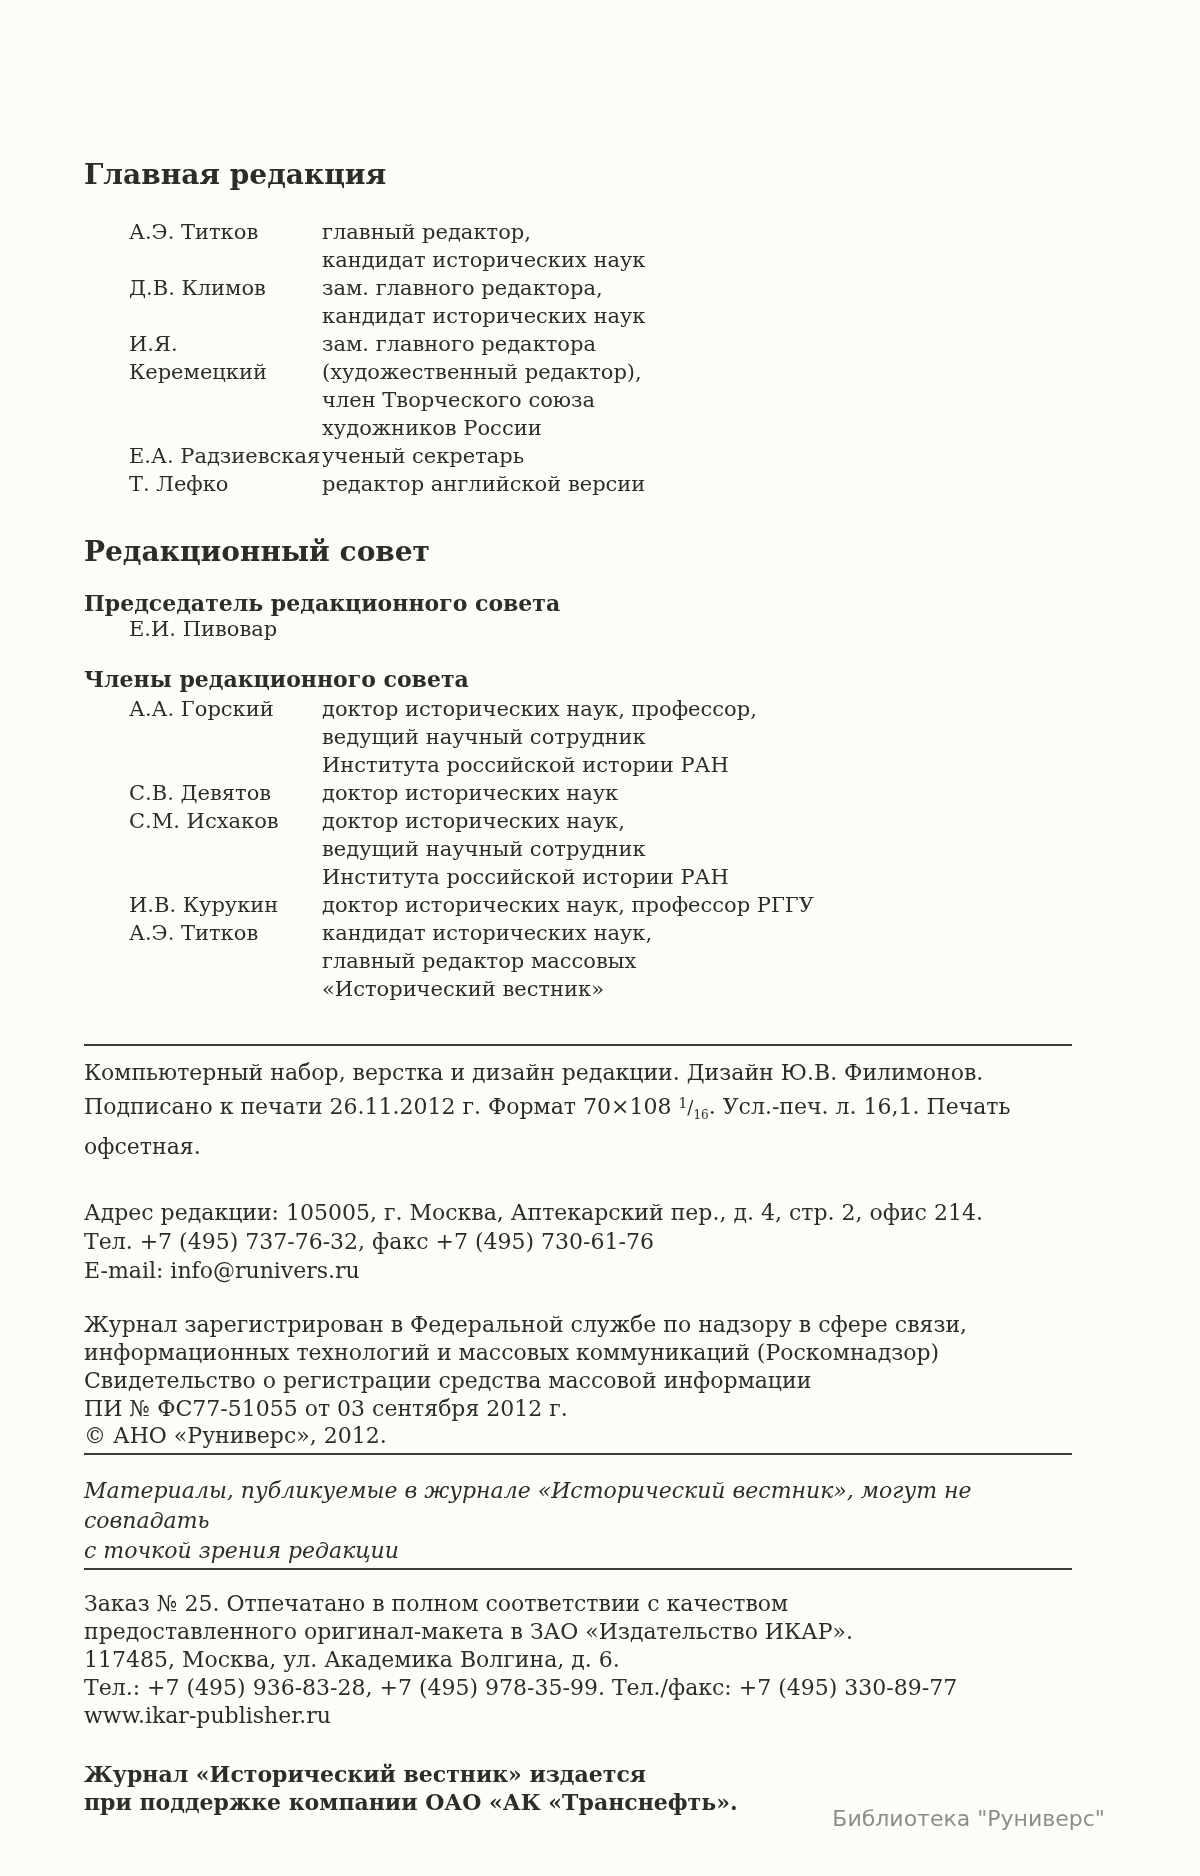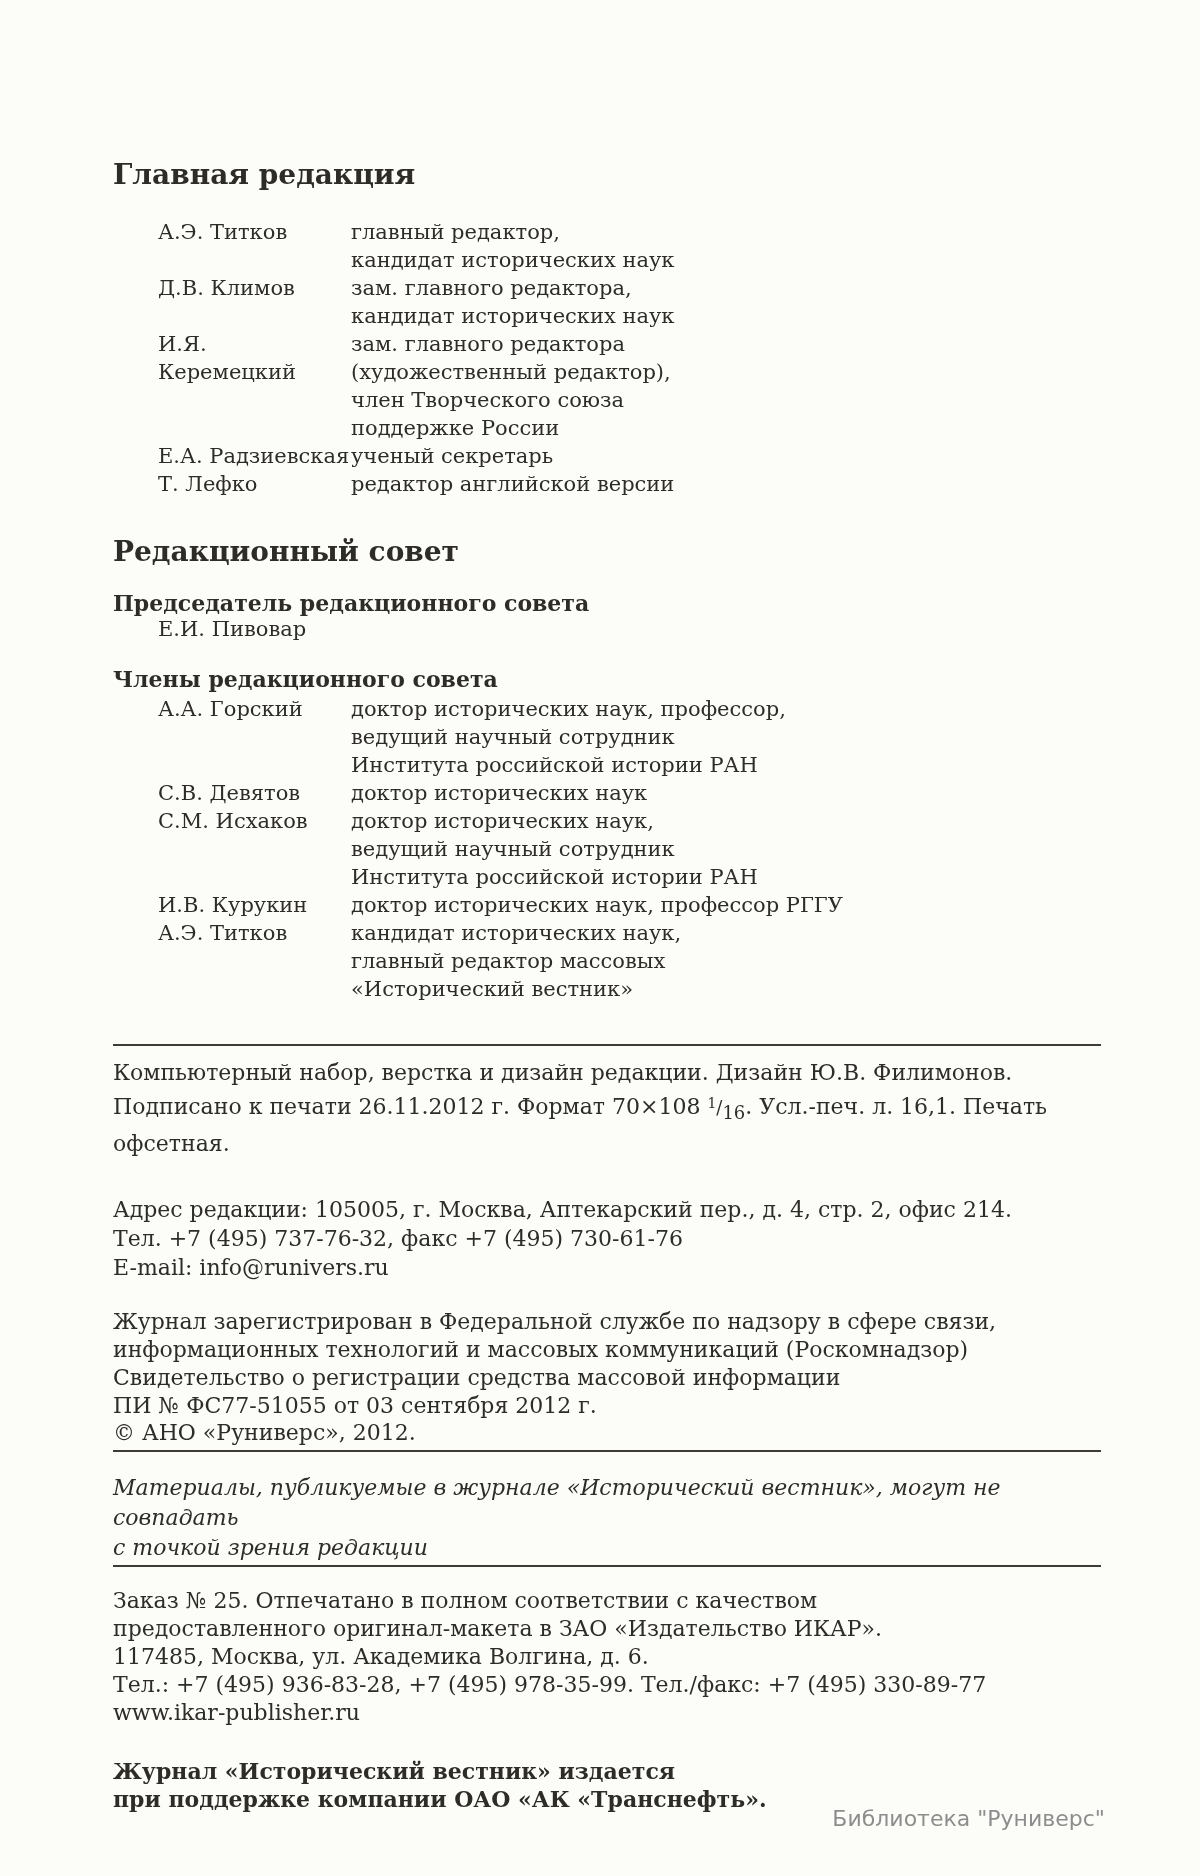--- a/index.html
+++ b/index.html
@@ -4,21 +4,21 @@
 <style>
   html, body { margin: 0; padding: 0; }
   body {
     width: 1200px; height: 1876px;
     background: #fcfcf8;
     color: #2e2c27;
     font-family: "DejaVu Serif", "Liberation Serif", serif;
     position: relative;
     overflow: hidden;
   }
-  .content { position: absolute; left: 113px; top: 0; width: 988px; }
+  .content { position: absolute; left: 84px; top: 0; width: 988px; }
 
   .h-main { font-size: 28px; font-weight: bold; line-height: 30px; margin: 0; }
   .h-main.first { margin-top: 160px; }
   .h-main.second { margin-top: 39px; }
 
   .sub-head { font-size: 22px; font-weight: bold; line-height: 24px; margin: 0; }
   .sub-head.chairman { margin-top: 24px; }
   .sub-head.members { margin-top: 24px; }
 
   .roster { margin: 0; }
@@ -40,21 +40,21 @@
   .p-address { margin-top: 36px !important; line-height: 29px; }
   .p-registration { margin-top: 26px !important; line-height: 28px; }
   .p-copyright { text-align: left; line-height: 26px; }
   .p-disclaimer { margin-top: 21px !important; line-height: 30px; font-style: italic; }
   .p-printing { margin-top: 20px !important; line-height: 28px; }
   .p-support { margin-top: 30px !important; line-height: 28px; font-weight: bold; }
 
   .frac { white-space: nowrap; }
   .frac sup { font-size: 14px; vertical-align: 6px; }
   .frac .frac-slash { font-size: 18px; }
-  .frac sub { font-size: 18px; vertical-align: -5px; }
+  .frac sub { font-size: 12px; vertical-align: -5px; }
 
   .watermark {
     position: absolute; top: 1806px; right: 95px;
     font-family: "DejaVu Sans", "Liberation Sans", sans-serif;
     font-size: 22px; color: #8d8d8d;
   }
 </style>
 </head>
 <body>
 
@@ -76,21 +76,21 @@
         <div>зам. главного редактора,</div>
         <div>кандидат исторических наук</div>
       </div>
     </div>
     <div class="roster-row">
       <div class="name">И.Я. Керемецкий</div>
       <div class="roles">
         <div>зам. главного редактора</div>
         <div>(художественный редактор),</div>
         <div>член Творческого союза</div>
-        <div>поддержке России</div>
+        <div>художников России</div>
       </div>
     </div>
     <div class="roster-row">
       <div class="name">Е.А. Радзиевская</div>
       <div class="roles">
         <div>ученый секретарь</div>
       </div>
     </div>
     <div class="roster-row">
       <div class="name">Т. Лефко</div>

